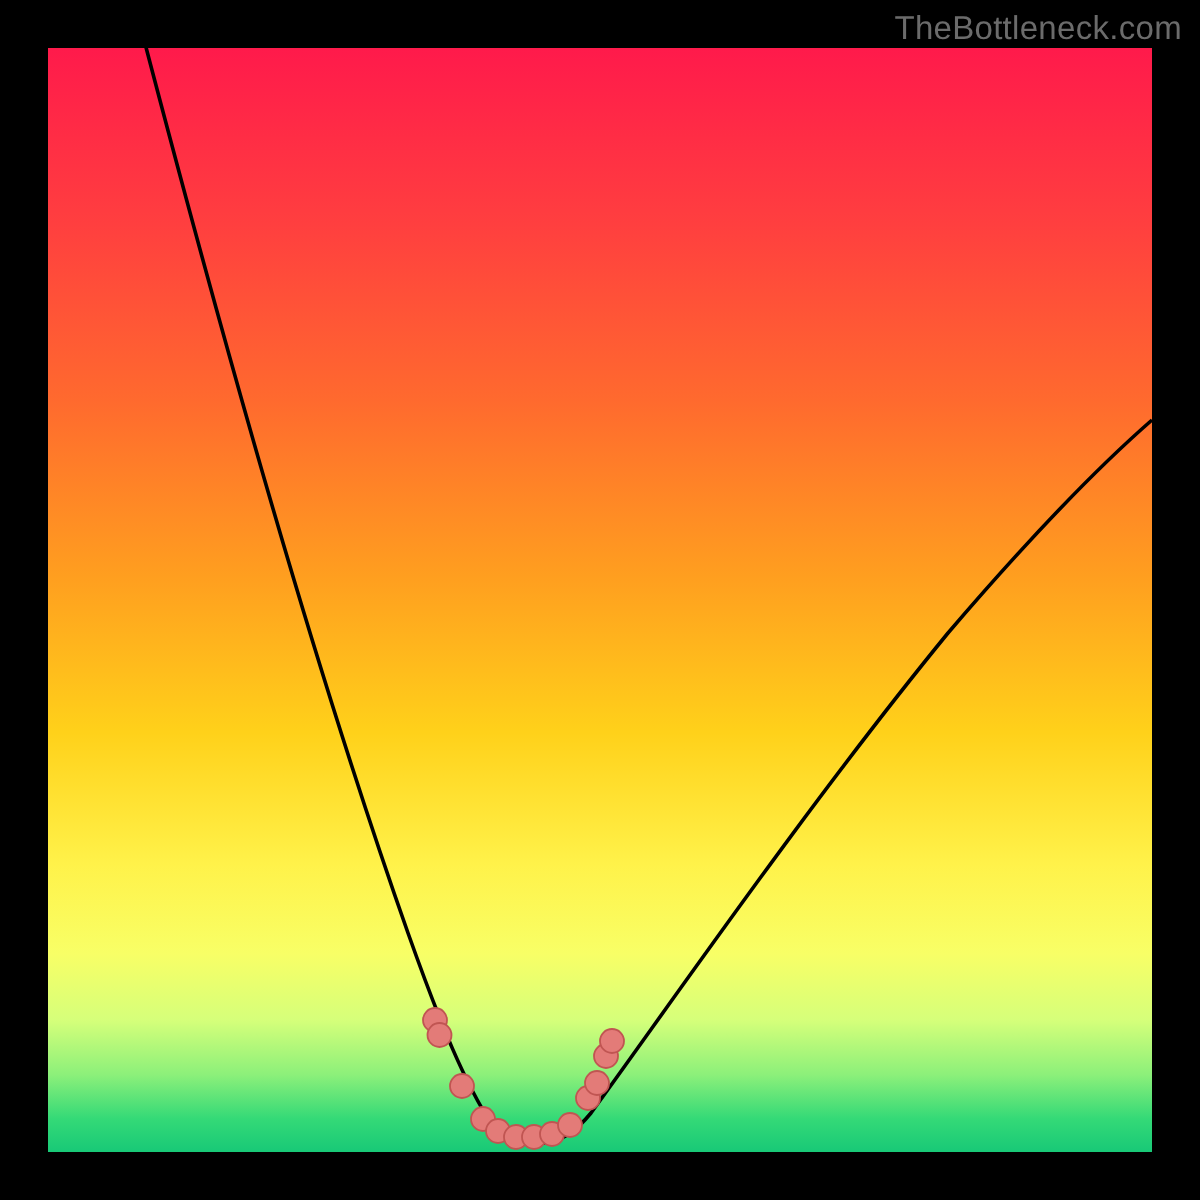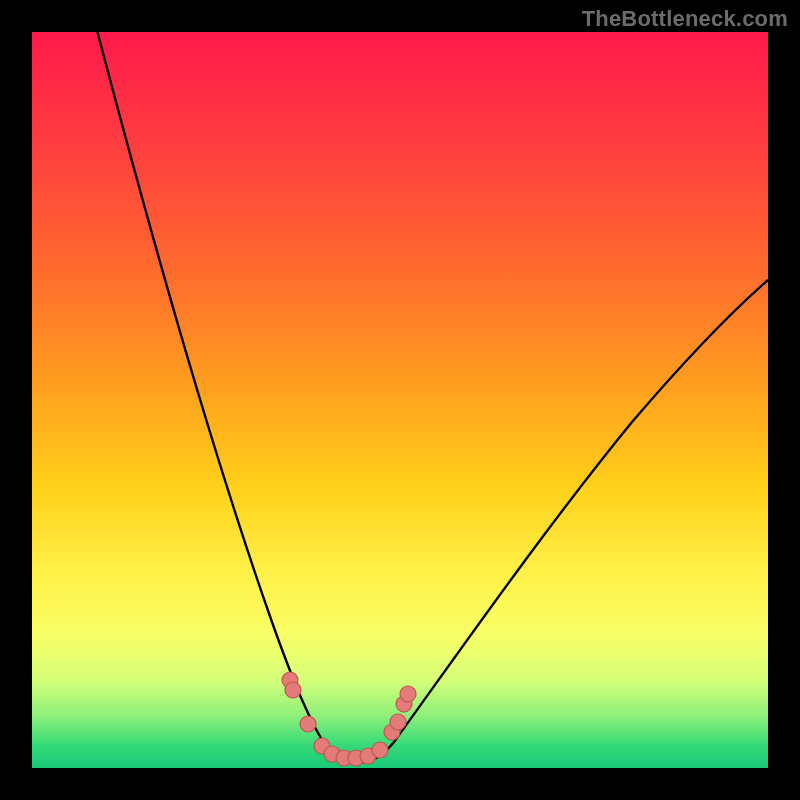--- a/index.html
+++ b/index.html
@@ -40,21 +40,21 @@
       #18c977 100%
     );
   }
   .watermark {
     position: absolute;
     top: 6px;
     right: 12px;
     color: #6b6b6b;
     font-size: 22px;
     letter-spacing: 0.2px;
-    font-weight: 700;
+    font-weight: 400;
     user-select: none;
   }
   svg.curve {
     position: absolute;
     left: 0;
     top: 0;
     width: 736px;
     height: 736px;
     overflow: visible;
   }

